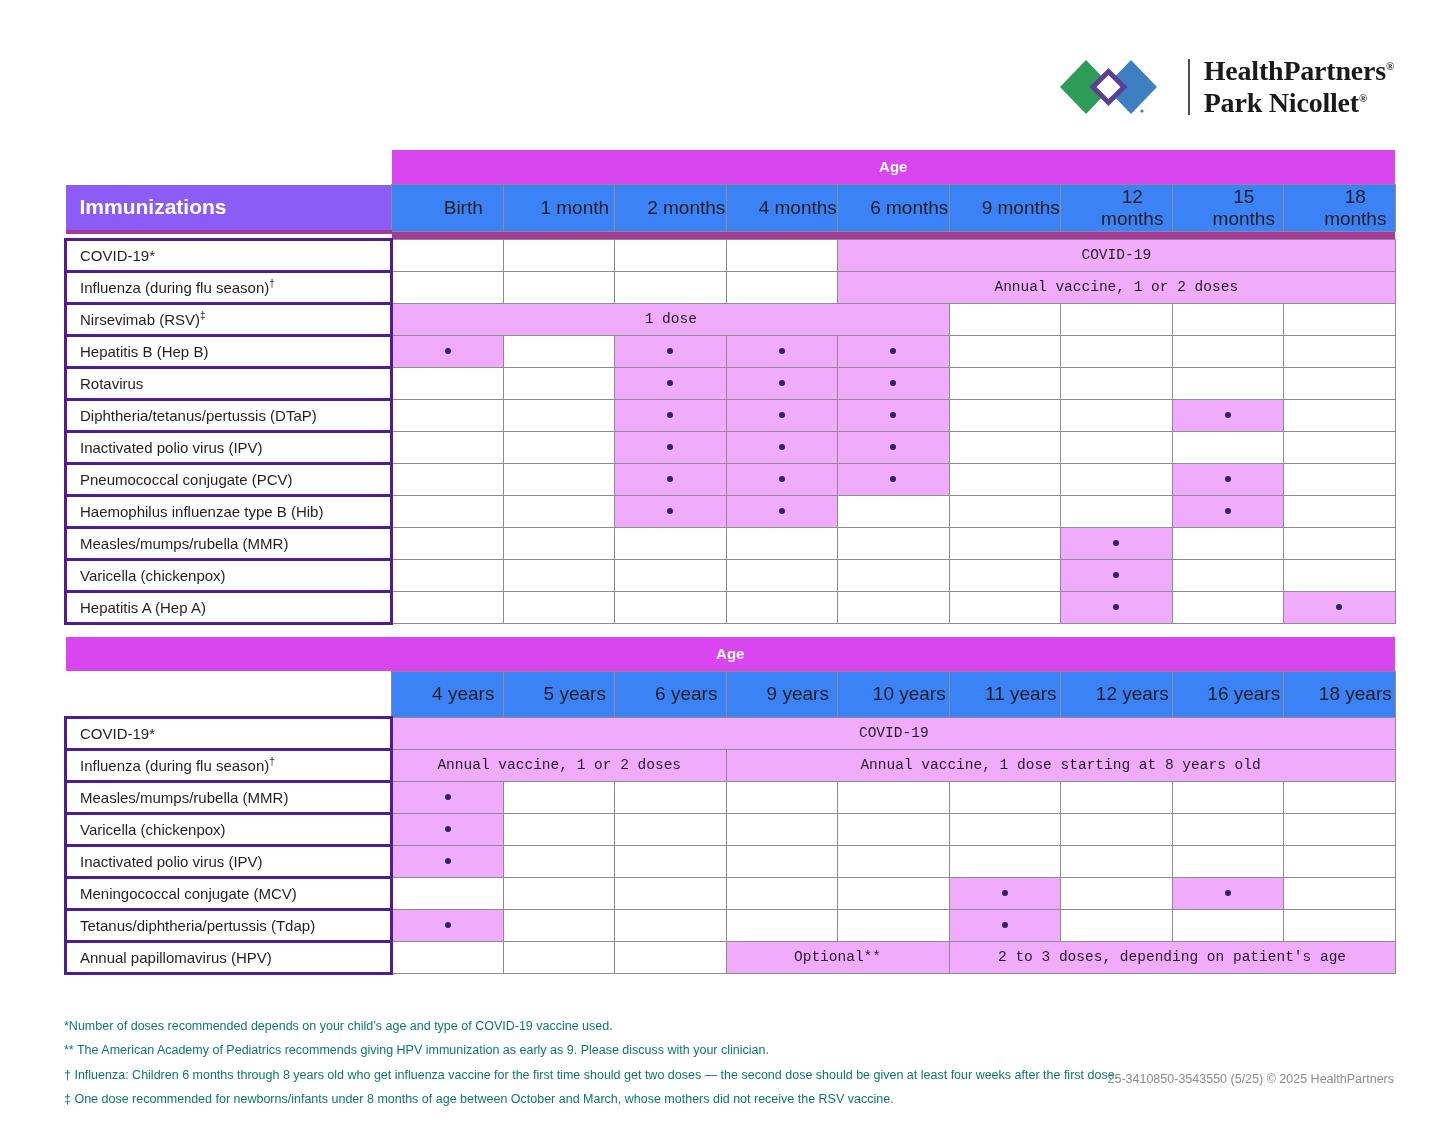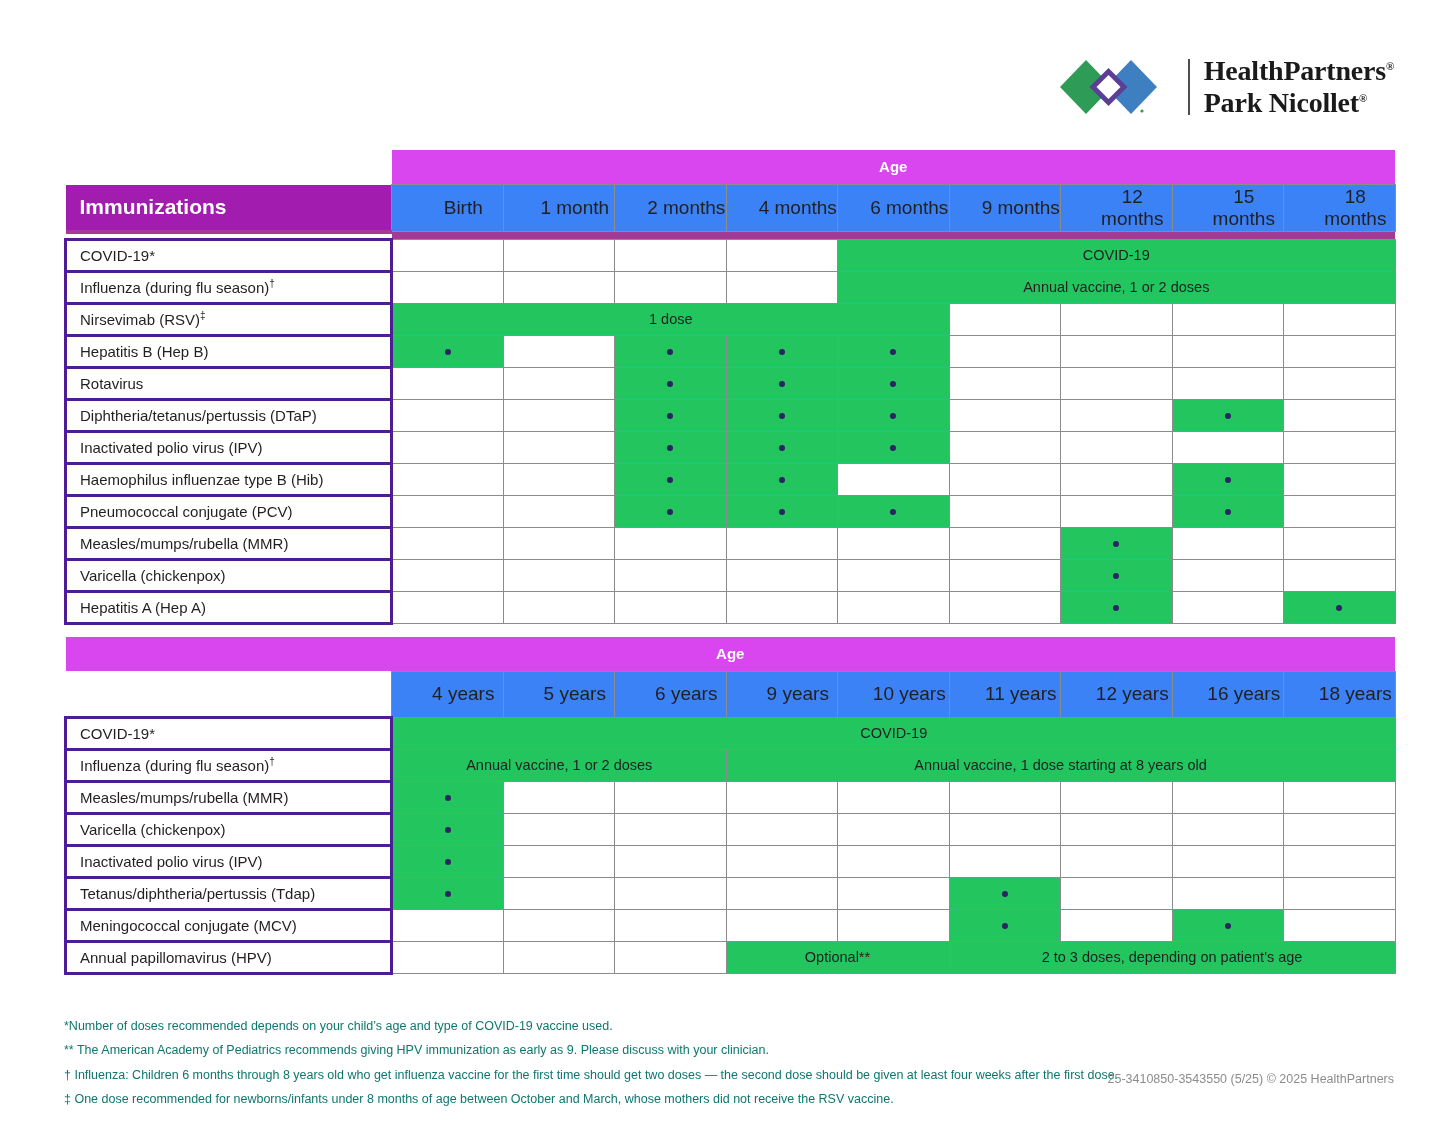--- a/index.html
+++ b/index.html
@@ -72,21 +72,21 @@
     color: #ffffff;
     text-align: center;
     font-size: 15px;
     font-weight: bold;
     height: 34px;
     line-height: 34px;
     border: none;
   }
 
   .imm-head {
-    background: #a21caf;
+    background: #8b5cf6;
     color: #ffffff;
     font-size: 21px;
     font-weight: bold;
     padding-left: 14px;
     height: 45px;
     vertical-align: middle;
     border: none;
     border-bottom: 4px solid #a43a96;
   }
   .imm-head-blank {
@@ -125,21 +125,21 @@
 
   .cell {
     border: 1px solid #8c8c8c;
     height: 29px;
     text-align: center;
     vertical-align: middle;
     font-size: 14.5px;
     color: #231f20;
     background: #ffffff;
   }
-  .cell.fill { background: #22c55e; }
+  .cell.fill { background: #f0abfc; font-family: Liberation Mono, monospace; }
   .cell.dot::after {
     content: "";
     display: inline-block;
     width: 6px;
     height: 6px;
     border-radius: 50%;
     background: #2b2462;
     vertical-align: middle;
   }
   .cell.tall { height: 54px; line-height: 1.25; }
@@ -288,38 +288,38 @@
           <td class="cell"></td>
           <td class="cell fill dot"></td>
           <td class="cell fill dot"></td>
           <td class="cell fill dot"></td>
           <td class="cell"></td>
           <td class="cell"></td>
           <td class="cell"></td>
           <td class="cell"></td>
         </tr>
         <tr>
+          <td class="rowlabel">Pneumococcal conjugate (PCV)</td>
+          <td class="cell"></td>
+          <td class="cell"></td>
+          <td class="cell fill dot"></td>
+          <td class="cell fill dot"></td>
+          <td class="cell fill dot"></td>
+          <td class="cell"></td>
+          <td class="cell"></td>
+          <td class="cell fill dot"></td>
+          <td class="cell"></td>
+        </tr>
+        <tr>
           <td class="rowlabel">Haemophilus influenzae type B (Hib)</td>
           <td class="cell"></td>
           <td class="cell"></td>
           <td class="cell fill dot"></td>
           <td class="cell fill dot"></td>
           <td class="cell"></td>
-          <td class="cell"></td>
-          <td class="cell"></td>
-          <td class="cell fill dot"></td>
-          <td class="cell"></td>
-        </tr>
-        <tr>
-          <td class="rowlabel">Pneumococcal conjugate (PCV)</td>
-          <td class="cell"></td>
-          <td class="cell"></td>
-          <td class="cell fill dot"></td>
-          <td class="cell fill dot"></td>
-          <td class="cell fill dot"></td>
           <td class="cell"></td>
           <td class="cell"></td>
           <td class="cell fill dot"></td>
           <td class="cell"></td>
         </tr>
         <tr>
           <td class="rowlabel">Measles/mumps/rubella (MMR)</td>
           <td class="cell"></td>
           <td class="cell"></td>
           <td class="cell"></td>
@@ -427,41 +427,41 @@
           <td class="cell"></td>
           <td class="cell"></td>
           <td class="cell"></td>
           <td class="cell"></td>
           <td class="cell"></td>
           <td class="cell"></td>
           <td class="cell"></td>
           <td class="cell"></td>
         </tr>
         <tr>
+          <td class="rowlabel">Meningococcal conjugate (MCV)</td>
+          <td class="cell"></td>
+          <td class="cell"></td>
+          <td class="cell"></td>
+          <td class="cell"></td>
+          <td class="cell"></td>
+          <td class="cell fill dot"></td>
+          <td class="cell"></td>
+          <td class="cell fill dot"></td>
+          <td class="cell"></td>
+        </tr>
+        <tr>
           <td class="rowlabel">Tetanus/diphtheria/pertussis (Tdap)</td>
           <td class="cell fill dot"></td>
           <td class="cell"></td>
           <td class="cell"></td>
           <td class="cell"></td>
           <td class="cell"></td>
           <td class="cell fill dot"></td>
           <td class="cell"></td>
           <td class="cell"></td>
-          <td class="cell"></td>
-        </tr>
-        <tr>
-          <td class="rowlabel">Meningococcal conjugate (MCV)</td>
-          <td class="cell"></td>
-          <td class="cell"></td>
-          <td class="cell"></td>
-          <td class="cell"></td>
-          <td class="cell"></td>
-          <td class="cell fill dot"></td>
-          <td class="cell"></td>
-          <td class="cell fill dot"></td>
           <td class="cell"></td>
         </tr>
         <tr>
           <td class="rowlabel">Annual papillomavirus (HPV)</td>
           <td class="cell"></td>
           <td class="cell"></td>
           <td class="cell"></td>
           <td class="cell fill" colspan="2">Optional**</td>
           <td class="cell fill" colspan="4">2 to 3 doses, depending on patient's age</td>
         </tr>

